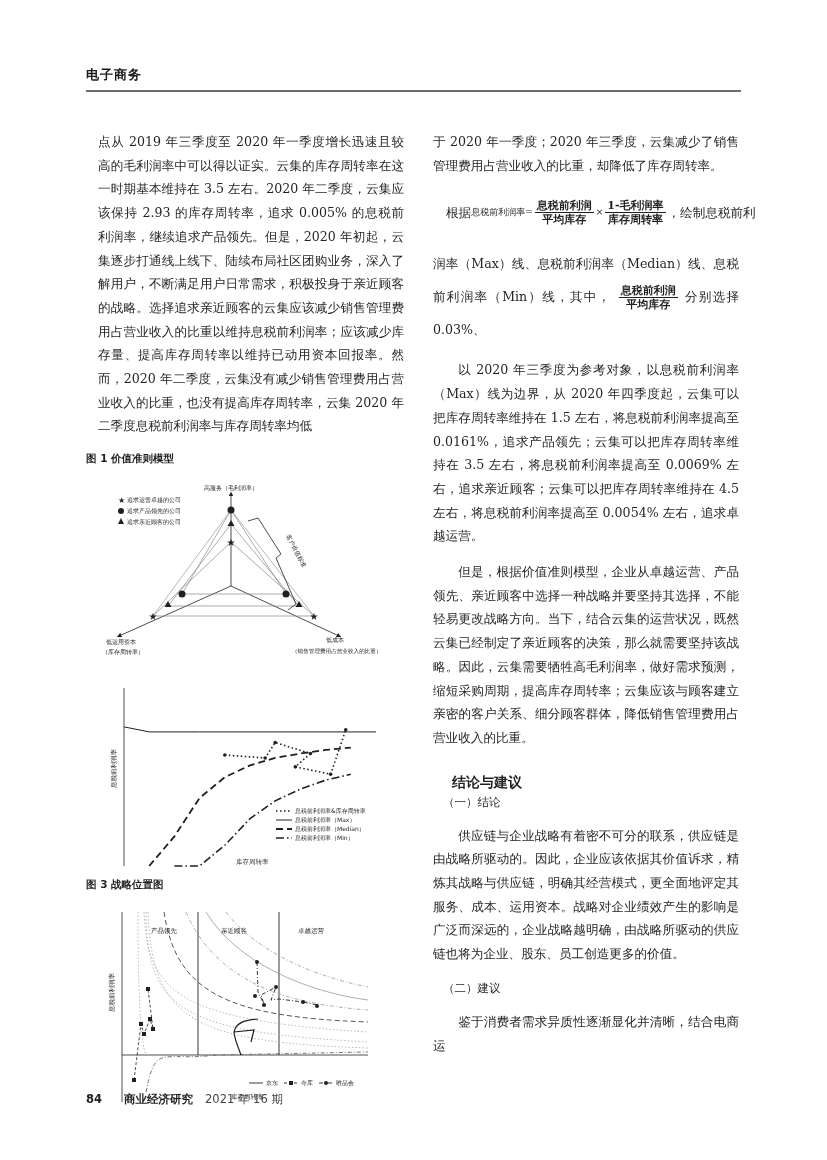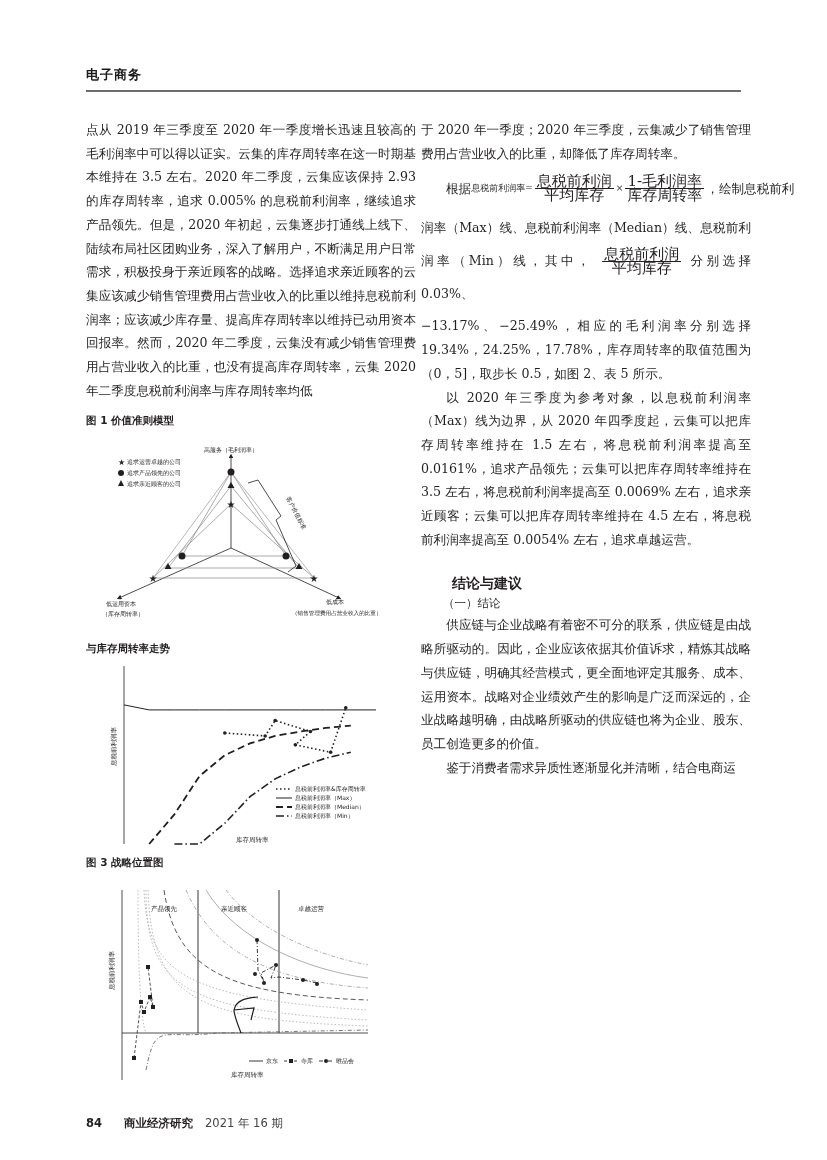--- a/index.html
+++ b/index.html
@@ -6,37 +6,37 @@
   html, body { width: 827px; height: 1160px; background: #ffffff; }
   body { position: relative; font-family: "DejaVu Serif", "Liberation Serif", serif; color: #231f20; overflow: hidden; }
 
   .header-title { position: absolute; left: 86px; top: 66px; font-family: "DejaVu Sans", sans-serif; font-weight: bold; font-size: 13px; letter-spacing: 1px; color: #1a1a1a; }
   .header-rule { position: absolute; left: 86px; top: 90px; width: 655px; height: 2px; background: #6d6d6d; }
 
   .col { position: absolute; top: 118px; width: 330px; font-size: 12.6px; line-height: 23.7px; text-align: justify; }
   .col-left { left: 86px; }
   .col-right { left: 421px; }
 
-  .para { margin: 0; }
+  .para { margin: 12px; }
   .indent { text-indent: 2em; }
 
   .fig-title { font-family: "DejaVu Sans", sans-serif; font-weight: bold; font-size: 10.5px; text-align: left; line-height: 16px; color: #231f20; }
 
   .formula-line { display: flex; align-items: center; height: 46px; padding-left: 25px; font-size: 12.6px; white-space: nowrap; }
-  .frac { display: inline-flex; flex-direction: column; align-items: center; font-size: 15px; line-height: 11px; margin: 0 2px; }
+  .frac { display: inline-flex; flex-direction: column; align-items: center; font-size: 11px; line-height: 11px; margin: 0 2px; font-weight: bold; }
   .frac .num { border-bottom: 0.8px solid #231f20; padding: 0 2px 1px; }
   .frac .den { padding: 1px 2px 0; }
   .small-inline { font-size: 9px; }
 
   .section-heading { font-family: "DejaVu Sans", sans-serif; font-weight: bold; font-size: 14px; padding-left: 31px; margin-top: 22px; line-height: 20px; }
   .sub-heading { font-size: 11.5px; padding-left: 22px; line-height: 20px; font-family: "DejaVu Sans", sans-serif; }
 
   .footer { position: absolute; left: 86px; top: 1092px; font-family: "DejaVu Sans", sans-serif; font-size: 11.5px; display: flex; align-items: baseline; }
   .footer .pg { font-weight: bold; margin-right: 22px; }
-  .footer .journal { font-weight: bold; margin-right: 12px; margin-top: 24px; }
+  .footer .journal { font-weight: bold; margin-right: 12px; }
   .footer .issue { color: #444; text-align: center; }
 
   svg text { font-family: "DejaVu Sans", sans-serif; fill: #231f20; }
 </style>
 </head>
 <body>
 
 <div class="header-title">电子商务</div>
 <div class="header-rule"></div>
 
@@ -86,21 +86,20 @@
       <text x="32" y="37" font-size="8">★</text>
       <text x="41" y="36" font-size="6">追求运营卓越的公司</text>
       <circle cx="35" cy="45" r="3" fill="#231f20"></circle>
       <text x="41" y="47" font-size="6">追求产品领先的公司</text>
       <path d="M35,52 l3,6 h-6z" fill="#231f20"></path>
       <text x="41" y="58" font-size="6">追求亲近顾客的公司</text>
     </svg>
   </div>
 
   <div style="margin-top:14px;">
-    <div class="fig-title">与库存周转率走势</div>
     <svg id="fig2" width="330" height="190" viewBox="0 0 330 190">
       <line x1="38" y1="10" x2="38" y2="188" stroke="#231f20" stroke-width="0.8"></line>
       <text x="0" y="0" font-size="6.5" transform="translate(30,110) rotate(-90)">息税前利润率</text>
       <text x="150" y="186" font-size="6.5">库存周转率</text>
       <g id="fig2-lines">
           <polyline points="138.8,77 179.11999999999998,79.96000000000001 189.2,64.568 224.48,75.52 209.35999999999999,88.84 244.64,96.24000000000001 259.76,51.84" fill="none" stroke="#231f20" stroke-width="1.6" stroke-dasharray="1.5,2.5"></polyline>
           <circle cx="138.8" cy="77" r="1.8" fill="#231f20"></circle>
           <circle cx="179.11999999999998" cy="79.96000000000001" r="1.8" fill="#231f20"></circle>
           <circle cx="189.2" cy="64.568" r="1.8" fill="#231f20"></circle>
           <circle cx="224.48" cy="75.52" r="1.8" fill="#231f20"></circle>
@@ -196,26 +195,27 @@
   </div>
 
   <p class="para" style="line-height:33px;">
     <span>润率（Max）线、息税前利润率（Median）线、息税前利润率（Min）线，其中，</span>
     <span class="frac" style="vertical-align:middle;">
       <span class="num">息税前利润</span>
       <span class="den">平均库存</span>
     </span>
     <span>分别选择 0.03%、</span>
   </p>
-  <p class="para" style="margin-top:4px;">−13.17%、−25.49%，相应的毛利润率分别选择 19.34%，24.25%，17.78%，库存周转率的取值范围为（0，5]，取步长 0.5，如图 2、表 5 所示。</p>
   <p class="para indent">以 2020 年三季度为参考对象，以息税前利润率（Max）线为边界，从 2020 年四季度起，云集可以把库存周转率维持在 1.5 左右，将息税前利润率提高至 0.0161%，追求产品领先；云集可以把库存周转率维持在 3.5 左右，将息税前利润率提高至 0.0069% 左右，追求亲近顾客；云集可以把库存周转率维持在 4.5 左右，将息税前利润率提高至 0.0054% 左右，追求卓越运营。</p>
+  <p class="para indent">但是，根据价值准则模型，企业从卓越运营、产品领先、亲近顾客中选择一种战略并要坚持其选择，不能轻易更改战略方向。当下，结合云集的运营状况，既然云集已经制定了亲近顾客的决策，那么就需要坚持该战略。因此，云集需要牺牲高毛利润率，做好需求预测，缩短采购周期，提高库存周转率；云集应该与顾客建立亲密的客户关系、细分顾客群体，降低销售管理费用占营业收入的比重。</p>
 
   <div class="section-heading">结论与建议</div>
   <div class="sub-heading">（一）结论</div>
   <p class="para indent">供应链与企业战略有着密不可分的联系，供应链是由战略所驱动的。因此，企业应该依据其价值诉求，精炼其战略与供应链，明确其经营模式，更全面地评定其服务、成本、运用资本。战略对企业绩效产生的影响是广泛而深远的，企业战略越明确，由战略所驱动的供应链也将为企业、股东、员工创造更多的价值。</p>
+  <div class="sub-heading">（二）建议</div>
   <p class="para indent">鉴于消费者需求异质性逐渐显化并清晰，结合电商运</p>
 </div>
 
 <div class="footer">
   <span class="pg">84</span>
   <span class="journal">商业经济研究</span>
   <span class="issue">2021 年 16 期</span>
 </div>
 
 </body></html>

